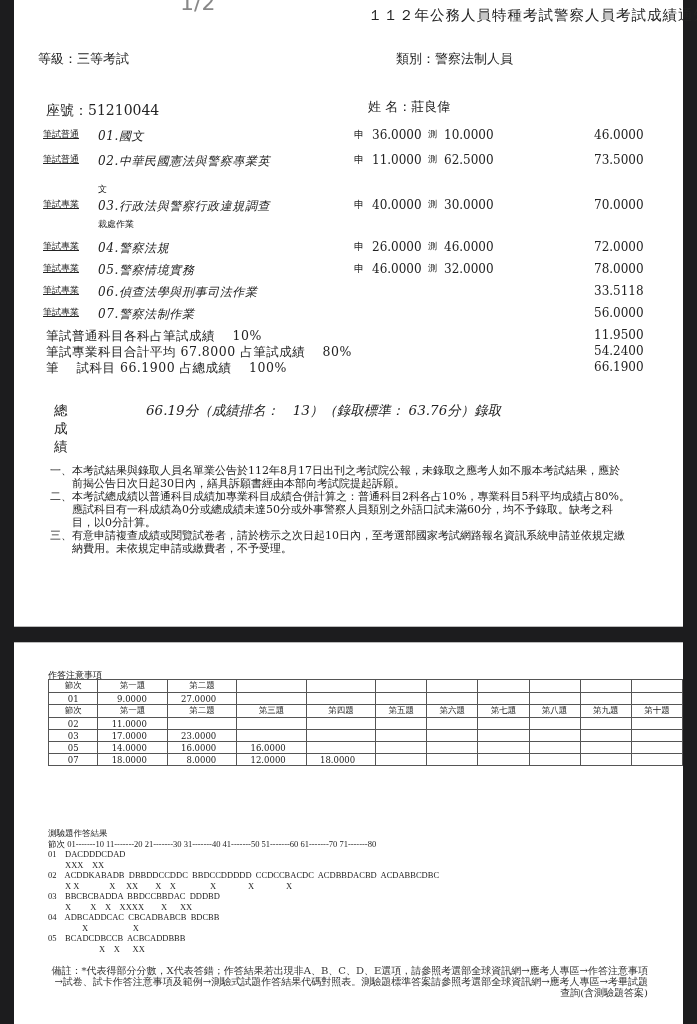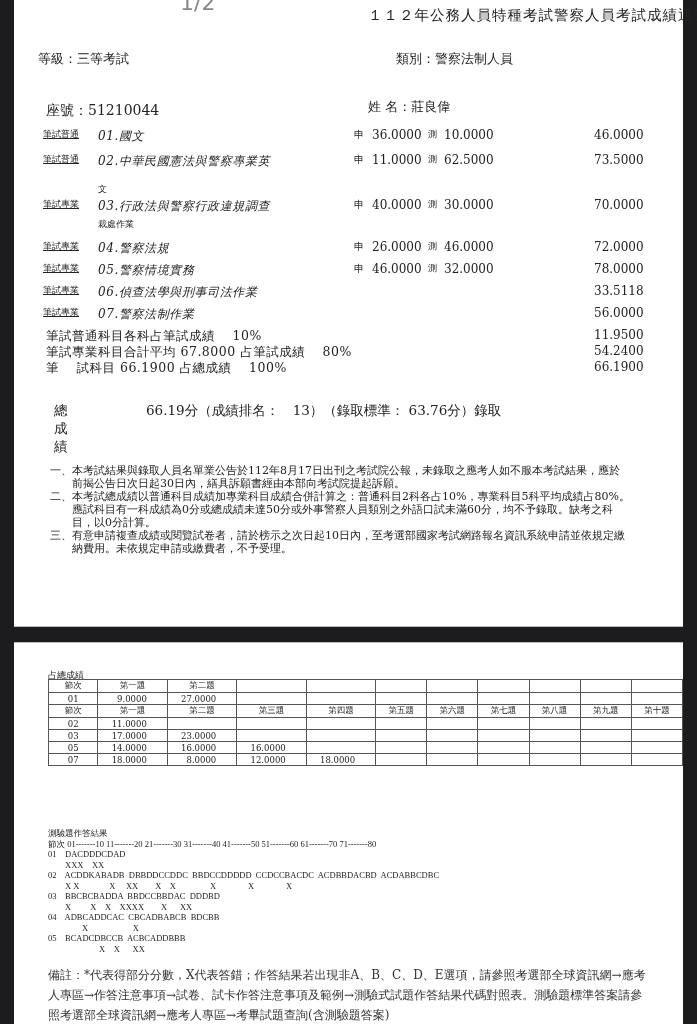--- a/index.html
+++ b/index.html
@@ -30,37 +30,37 @@
   .subj .ce { position:absolute; left:414px; font-size:9px; }
   .subj .mc { position:absolute; left:430px; font-size:12px; }
   .subj .total { position:absolute; left:580px; font-size:12px; }
 
   .sumrow { position:absolute; left:32px; width:620px; font-size:12.5px; }
   .sumrow .lbl { position:absolute; left:0; letter-spacing:0.5px; }
   .sumrow .val { position:absolute; left:548px; font-size:12px;text-align:right; }
 
   .overall { position:absolute; top:412px; left:32px; font-size:13.5px; }
   .overall .lbl { position:absolute; left:0;margin-left:8px; }
-  .overall .txt { position:absolute; left:100px; white-space:nowrap; }
+  .overall .txt { position:absolute; left:100px; white-space:nowrap;font-style:italic; }
 
   .notes { position:absolute; top:474px; left:36px; width:580px; font-size:11px; line-height:13px; }
   .note { position:relative; padding-left:22px; margin-bottom:0; }
   .note .num { position:absolute; left:0; top:0; }
 
   .essay-title { position:absolute; left:34px; top:26px; font-size:9px; }
   table.essay-tbl { position:absolute; left:34px; top:36px; border-collapse:collapse; font-size:8.5px; }
   table.essay-tbl td { border:1px solid #555; height:11px; padding:0 3px; text-align:center; width:46px; }
   table.essay-tbl td.idx { width:44px; }
   table.essay-tbl td.num { text-align:right; padding-right:20px; }
 
   .mc-section { position:absolute; left:34px; top:185px; font-size:8.5px; font-family:"Liberation Serif",serif; line-height:10.5px; }
   .mc-section .hdr { white-space:pre; }
   .mc-line { white-space:pre; }
 
-  .footnote { position:absolute; left:34px; top:322px; width:600px; font-size:12px; line-height:20px; color:#333; }
+  .footnote { position:absolute; left:34px; top:322px; width:600px; font-size:10px; line-height:11px; color:#333;text-align:right; }
 </style>
 </head>
 <body>
 
 <div class="page" id="page1">
   <div class="pagenum">1/2</div>
   <div class="title">１１２年公務人員特種考試警察人員考試成績通知</div>
   <div class="row-abs" style="top:60px;left:24px;">等級：三等考試</div>
   <div class="row-abs" style="top:60px;left:382px;">類別：警察法制人員</div>
   <div class="row-abs" style="top:112px;left:32px;font-size:14px;">座號：51210044</div>
@@ -152,21 +152,21 @@
       <span>本考試總成績以普通科目成績加專業科目成績合併計算之：普通科目2科各占10%，專業科目5科平均成績占80%。應試科目有一科成績為0分或總成績未達50分或外事警察人員類別之外語口試未滿60分，均不予錄取。缺考之科目，以0分計算。</span>
     </div>
     <div class="note">
       <span class="num">三、</span>
       <span>有意申請複查成績或閱覽試卷者，請於榜示之次日起10日內，至考選部國家考試網路報名資訊系統申請並依規定繳納費用。未依規定申請或繳費者，不予受理。</span>
     </div>
   </div>
 </div>
 
 <div class="page" id="page2">
-  <div class="essay-title">占總成績</div>
+  <div class="essay-title">作答注意事項</div>
   <table class="essay-tbl">
     <tbody>
         <tr>
       <td class="idx">節次</td>
       <td>第一題</td>
       <td>第二題</td>
       <td></td>
           <td></td>
           <td></td>
           <td></td>

